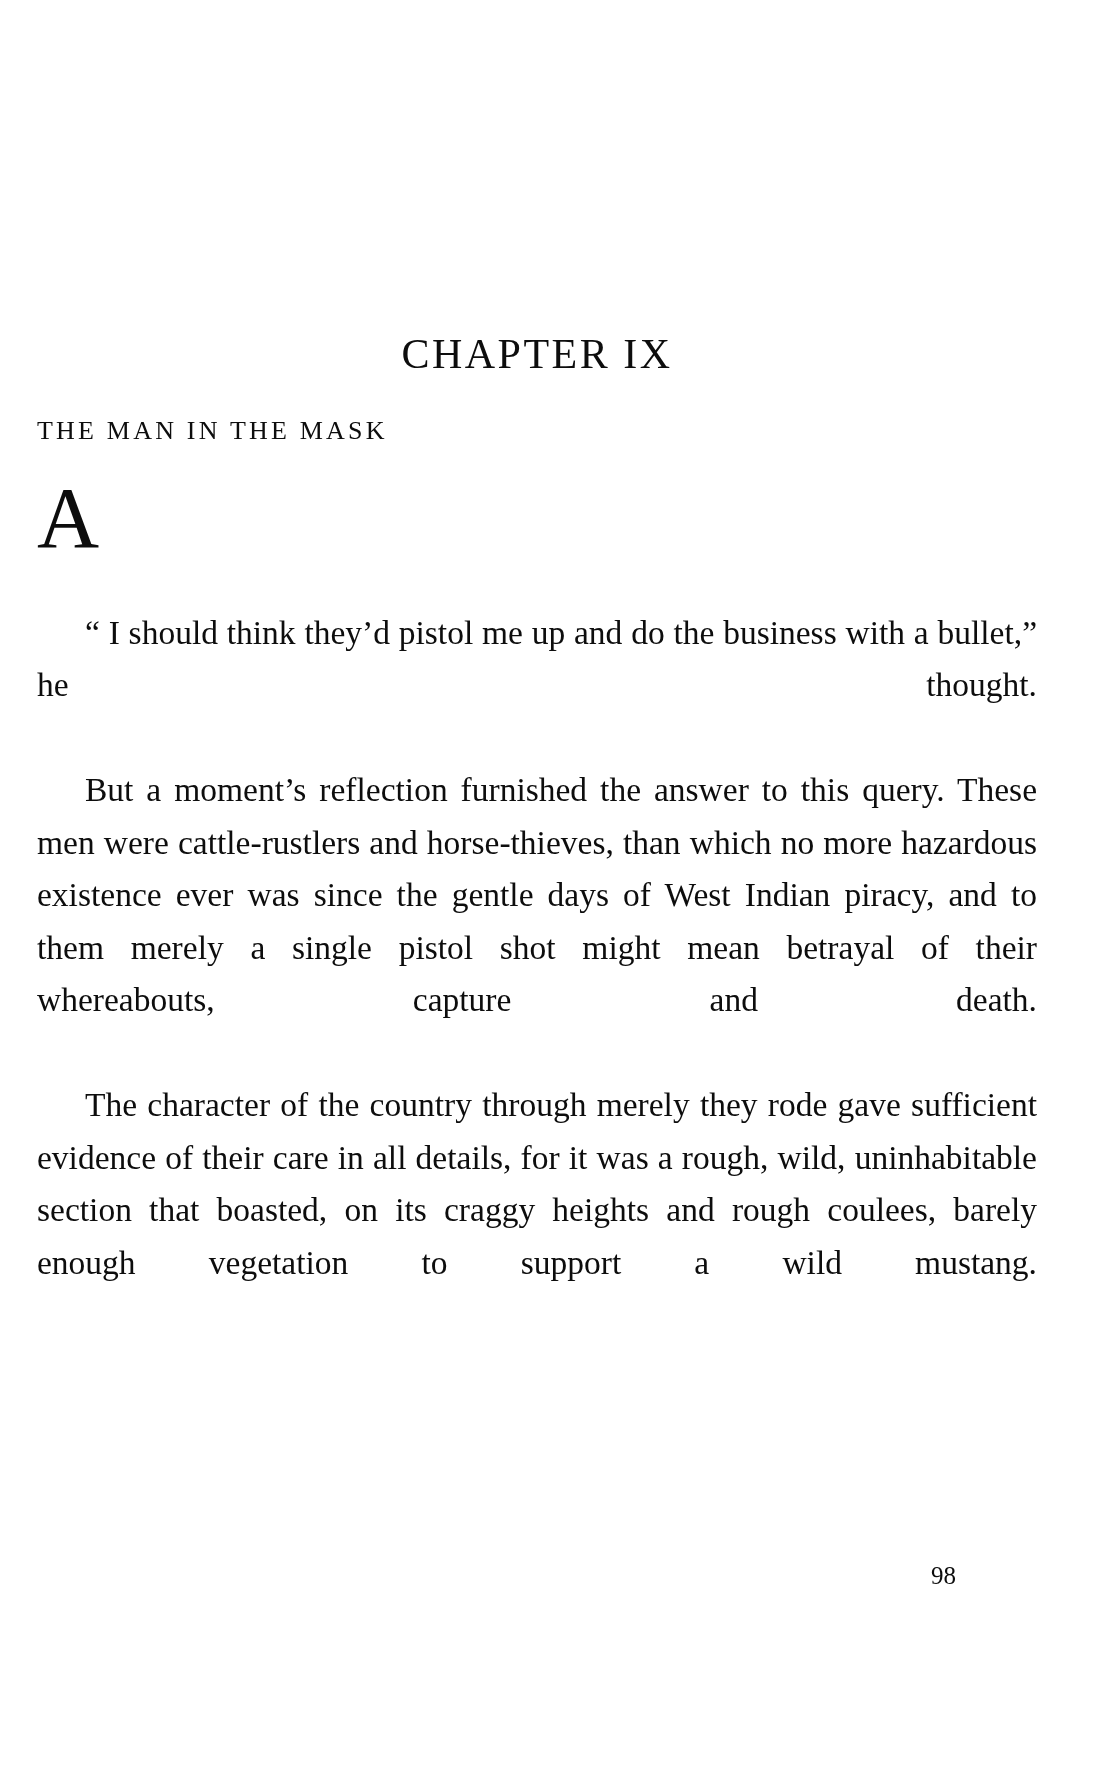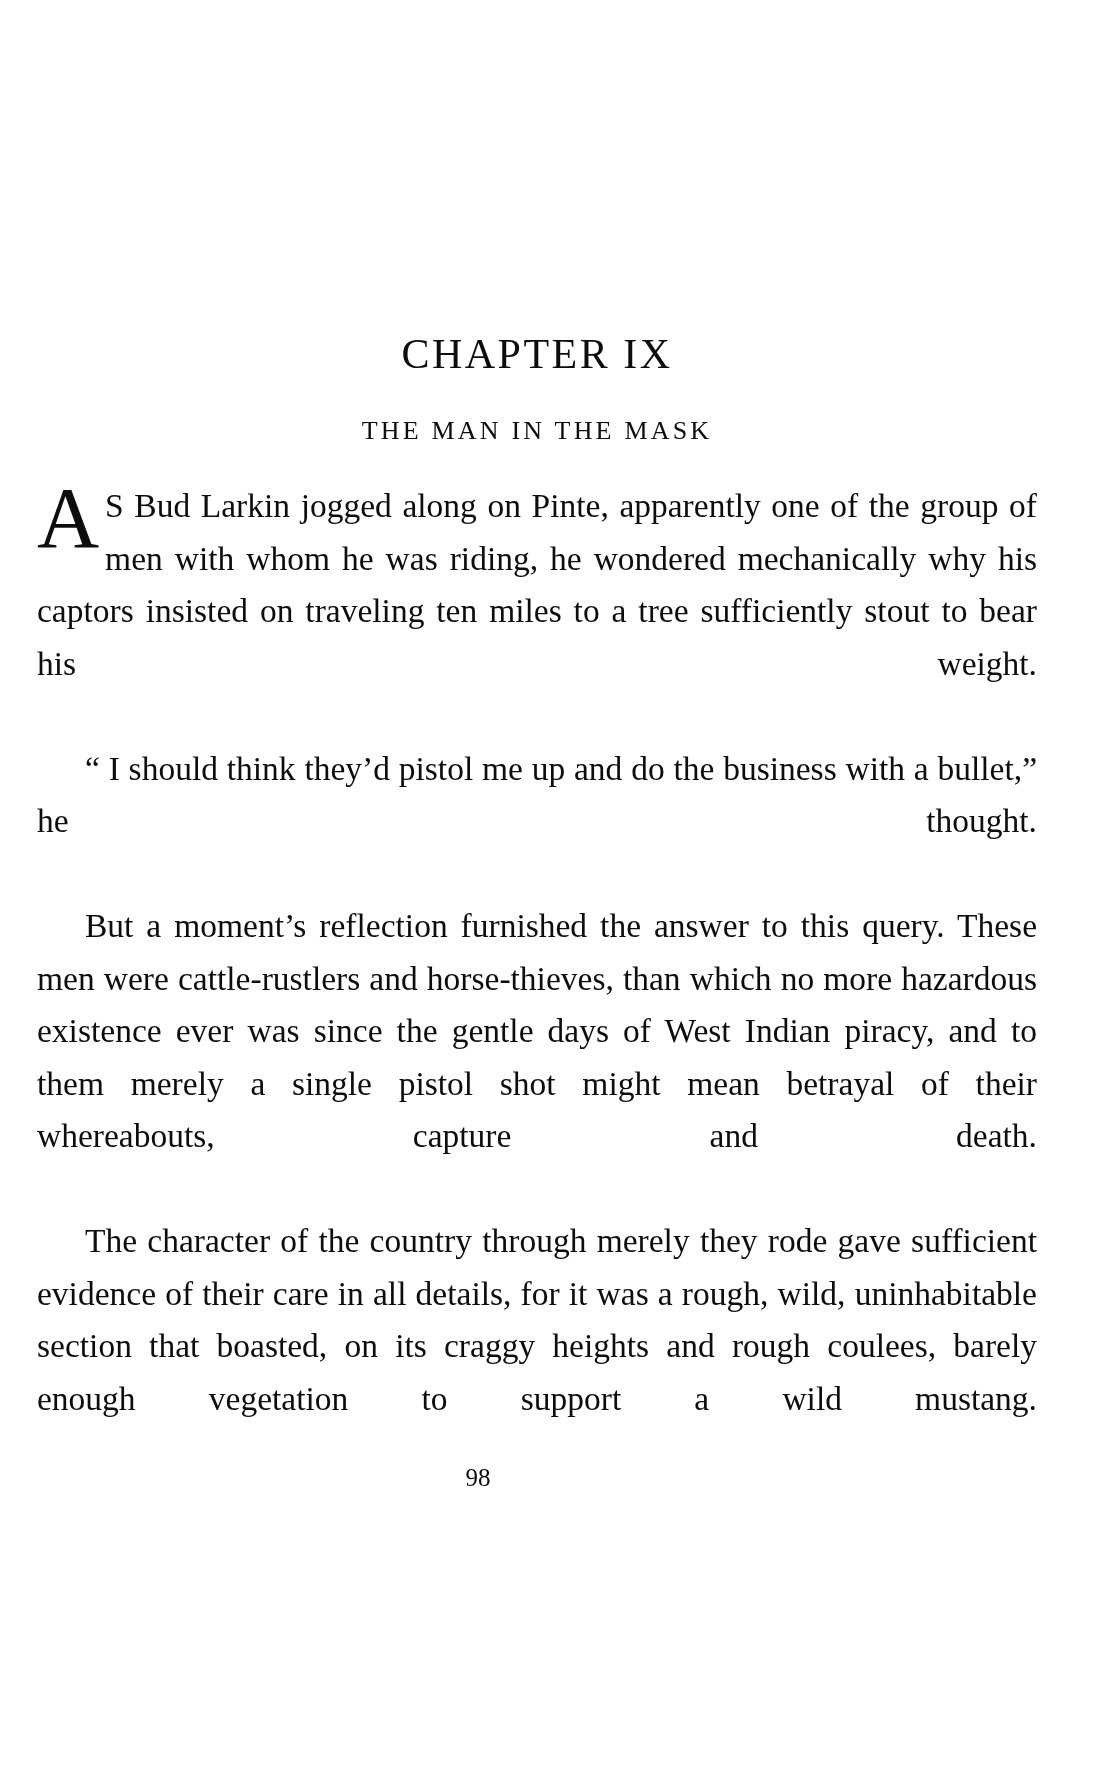--- a/index.html
+++ b/index.html
@@ -29,21 +29,21 @@
   }
   .chapter-heading {
     text-align: center;
     font-size: 42px;
     letter-spacing: 2.5px;
     margin-top: 330px;
     font-weight: normal;
     font-family: "Liberation Serif", "DejaVu Serif", serif;
   }
   .chapter-subtitle {
-    text-align: center;
+    text-align: left;
     font-size: 26px;
     letter-spacing: 3.2px;
     margin-top: 38px;
     font-weight: normal;
   }
   .body-text {
     margin-top: 34px;
     font-size: 33.5px;
     line-height: 52.5px;
     text-align: justify;
@@ -62,22 +62,22 @@
     font-size: 86px;
     line-height: 72px;
     padding-right: 6px;
     margin-top: 2px;
     font-family: "Liberation Serif", "DejaVu Serif", serif;
   }
   .folio {
     position: absolute;
     left: 0;
     right: 0;
-    top: 1464px;
-    text-align: center;
+    top: 1562px;
+    text-align: right;
     font-size: 25px;
   }
   
   .para::after {
     content: "";
     display: inline-block;
     width: 100%;
   }
 </style>
 </head>
@@ -86,21 +86,21 @@
 <div class="page">
   <div class="content">
 
     <h1 class="chapter-heading">CHAPTER IX</h1>
 
     <h2 class="chapter-subtitle">THE MAN IN THE MASK</h2>
 
     <div class="body-text">
 
       <p class="para first">
-        <span class="dropcap">A</span><span>S Bud Larkin jogged along on Pinte, apparently one of the group of men with whom he was riding, he wondered mechanically why his captors insisted on traveling ten miles to a tree sufficiently stout to bear his weight.</span>
+        <span class="dropcap">A</span>
       </p>
 
       <p class="para">
         <span>“ I should think they’d pistol me up and do the business with a bullet,” he thought.</span>
       </p>
 
       <p class="para">
         <span>But a moment’s reflection furnished the answer to this query.   These men were cattle-rustlers and horse-thieves, than which no more hazardous existence ever was since the gentle days of West Indian piracy, and to them merely a single pistol shot might mean betrayal of their whereabouts, capture and death.</span>
       </p>
 

